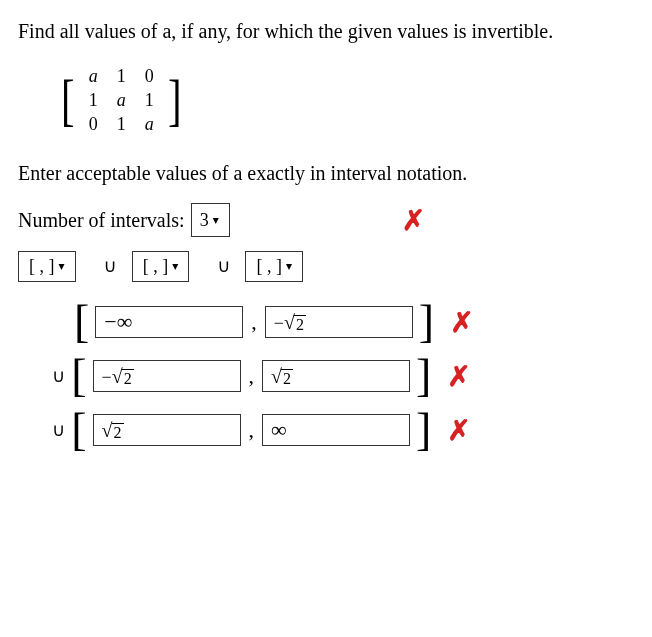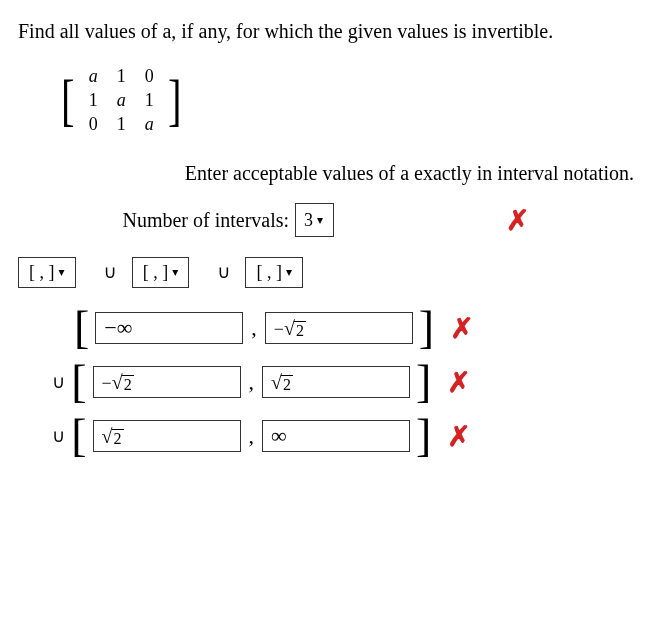--- a/index.html
+++ b/index.html
@@ -33,28 +33,26 @@
     grid-template-columns: repeat(3, 28px);
     grid-auto-rows: 24px;
     align-items: center;
     justify-items: center;
     font-size: 18px;
     padding: 2px 2px;
   }
   .italic { font-style: italic; }
   .instr {
     margin-bottom: 18px;
-    text-align: right;
   }
   .numintrow {
     display: flex;
     align-items: center;
     gap: 6px;
-    margin-bottom: 20px;
-    justify-content: center;
+    margin-bottom: 14px;
   }
   .select-box {
     border: 1.5px solid #333;
     padding: 2px 10px 2px 8px;
     font-size: 18px;
     font-family: inherit;
     display: inline-flex;
     align-items: center;
     gap: 4px;
     background: #fff;

